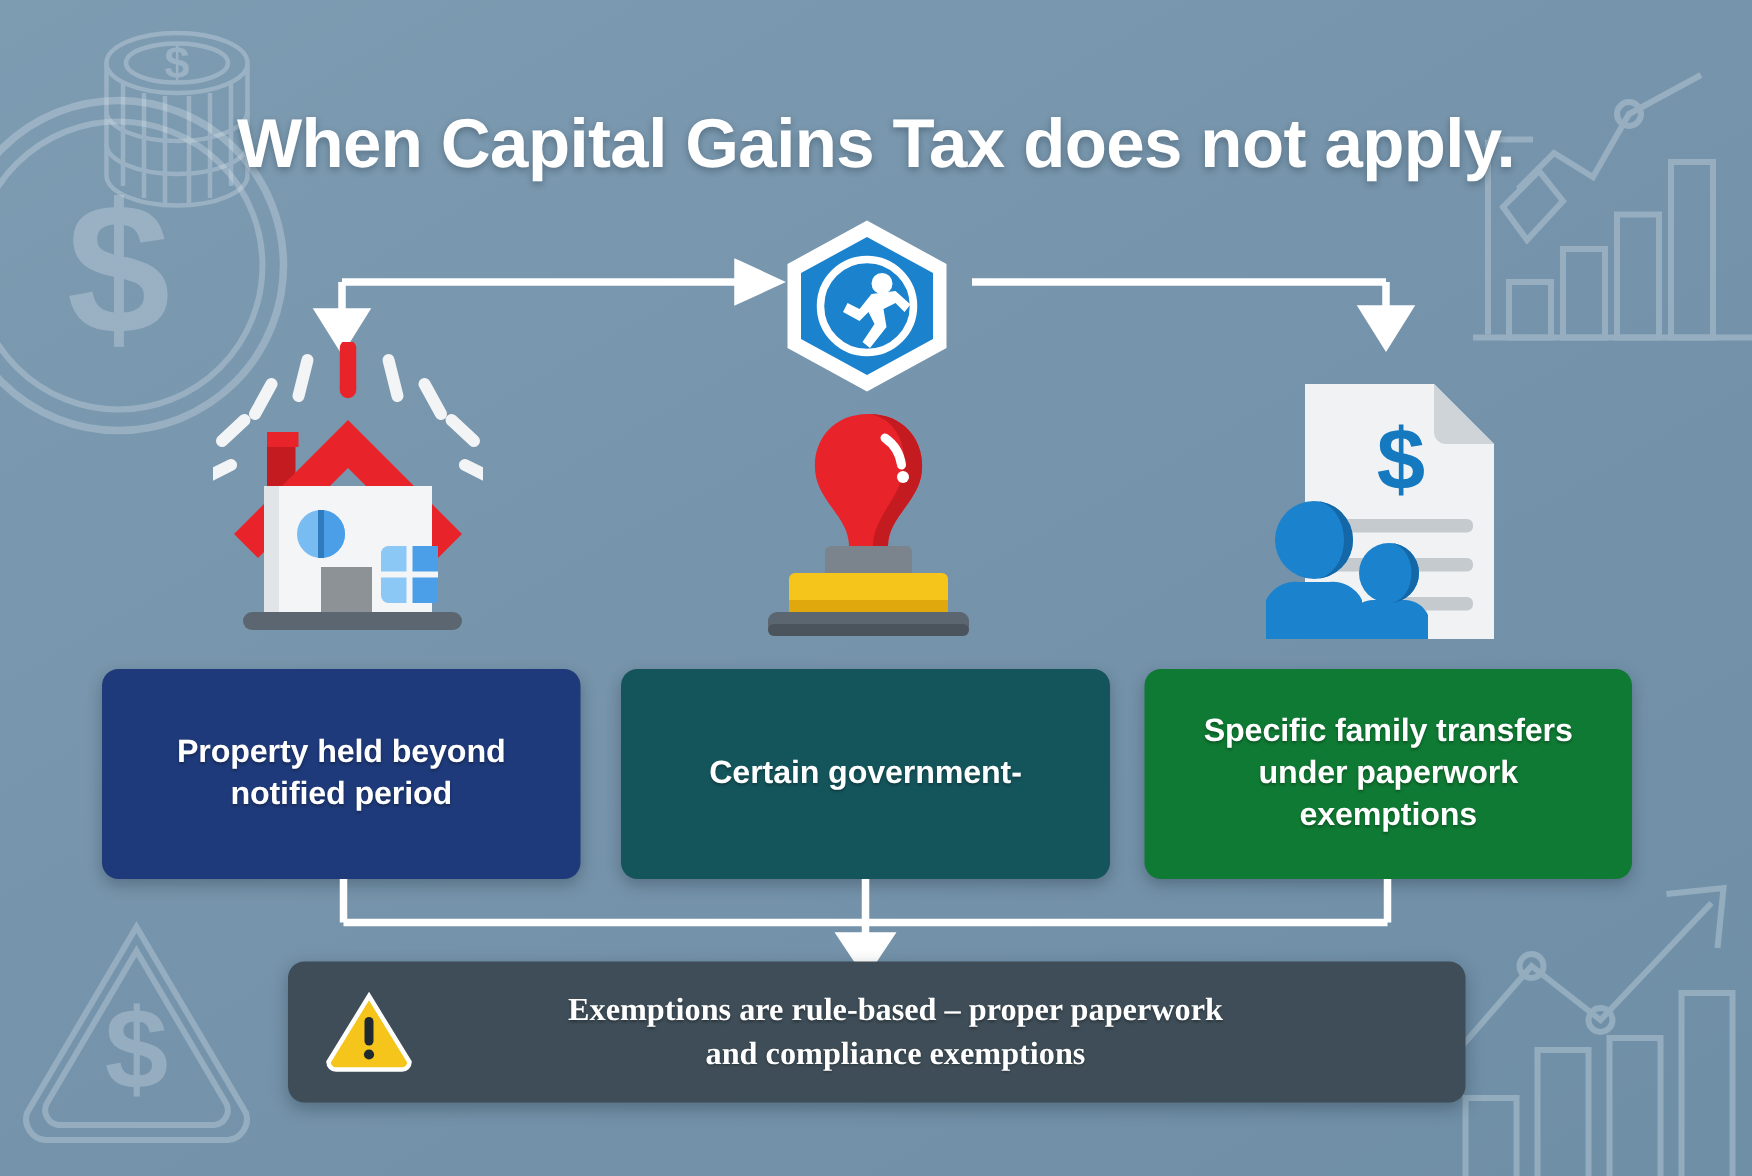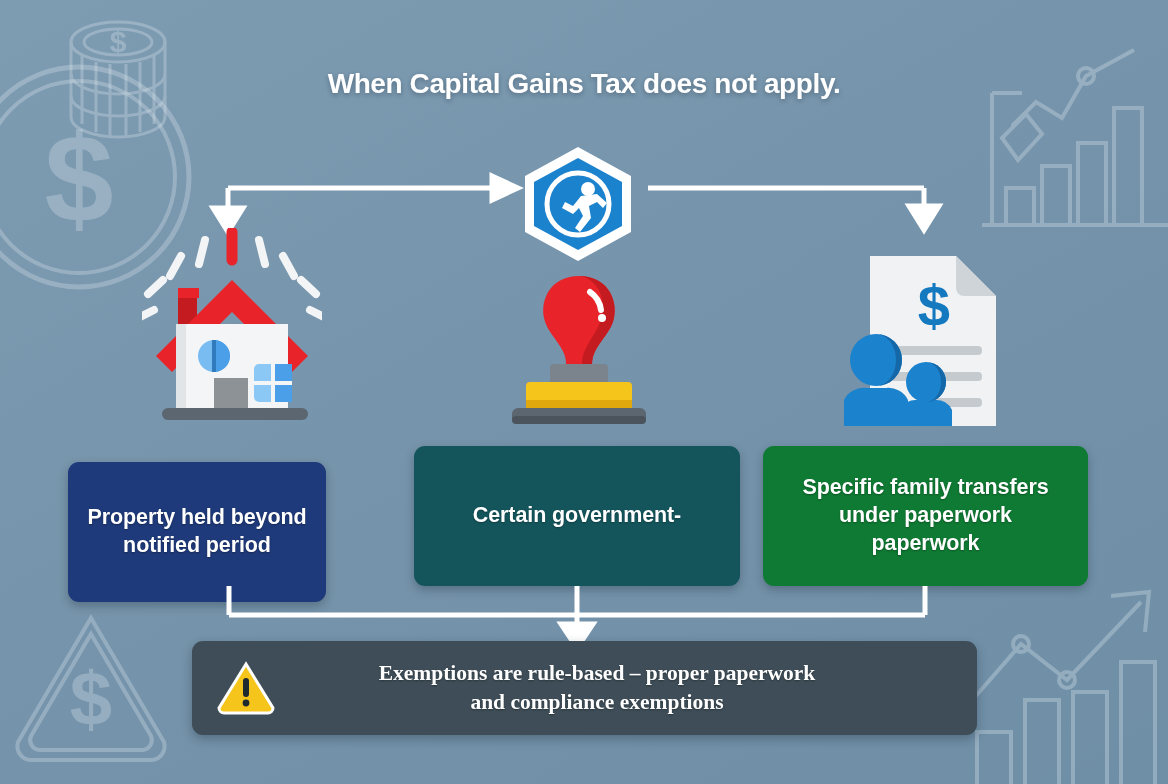--- a/index.html
+++ b/index.html
@@ -16,21 +16,21 @@
   #deco-coin-big{left:-36px;top:62px;}
   #deco-coin-stack{left:58px;top:12px;}
   #deco-bars-tr{right:-6px;top:48px;}
   #deco-triangle-bl{left:4px;top:600px;}
   #deco-bars-br{right:-10px;top:580px;}
 
   
   #page-title{
     position:absolute;left:0;right:0;top:68px;
     text-align:center;color:#ffffff;
-    font-size:28px;font-weight:bold;letter-spacing:-0.4px;
+    font-size:46px;font-weight:bold;letter-spacing:-0.4px;
     text-shadow:0 2px 5px rgba(20,35,50,.33);
   }
 
   
   #hex-badge{position:absolute;left:519px;top:144px;width:118px;height:120px;}
 
   
   #connectors-top,#connectors-bottom{position:absolute;left:0;top:0;}
 
   
@@ -46,21 +46,21 @@
     color:#fff;
     display:flex;align-items:center;justify-content:center;
     text-align:center;
     font-size:21.5px;font-weight:bold;line-height:1.30;
     padding:10px 14px;
     box-sizing:border-box;
     box-shadow:0 4px 10px rgba(22,34,46,.30);
     letter-spacing:-0.1px;
   }
   .card span{display:block;text-shadow:0 1px 2px rgba(0,0,0,.30);}
-  #card-0{left:68px;top:462px;width:258px;height:140px;background:#1f3a7a;}
+  #card-0{left:68px;top:446px;width:319px;height:140px;background:#1f3a7a;}
   #card-1{left:414px;top:446px;width:326px;height:140px;background:#14555c;}
   #card-2{left:763px;top:446px;width:325px;height:140px;background:#0f7a33;}
 
   
   #footer-banner{
     position:absolute;left:192px;top:641px;width:785px;height:94px;
     background:#3e4d57;border-radius:11px;
     display:flex;align-items:center;
     box-shadow:0 4px 11px rgba(20,30,40,.32);
   }
@@ -237,21 +237,21 @@
   <div class="card" id="card-1">
     <div>
       <span>Certain government-</span>
     </div>
   </div>
 
   <div class="card" id="card-2">
     <div>
       <span>Specific family transfers</span>
       <span>under paperwork</span>
-      <span>paperwork</span>
+      <span>exemptions</span>
     </div>
   </div>
 
   <svg id="connectors-bottom" width="1168" height="784" viewBox="0 0 1168 784" style="top:0;">
     <g stroke="#ffffff" stroke-width="5" fill="#ffffff">
       <path d="M229 586 L229 615" fill="none"></path>
       <path d="M577 586 L577 626" fill="none"></path>
       <path d="M925 586 L925 615" fill="none"></path>
       <path d="M229 615 L925 615" fill="none"></path>
       <polygon points="561,624 593,624 577,648"></polygon>

